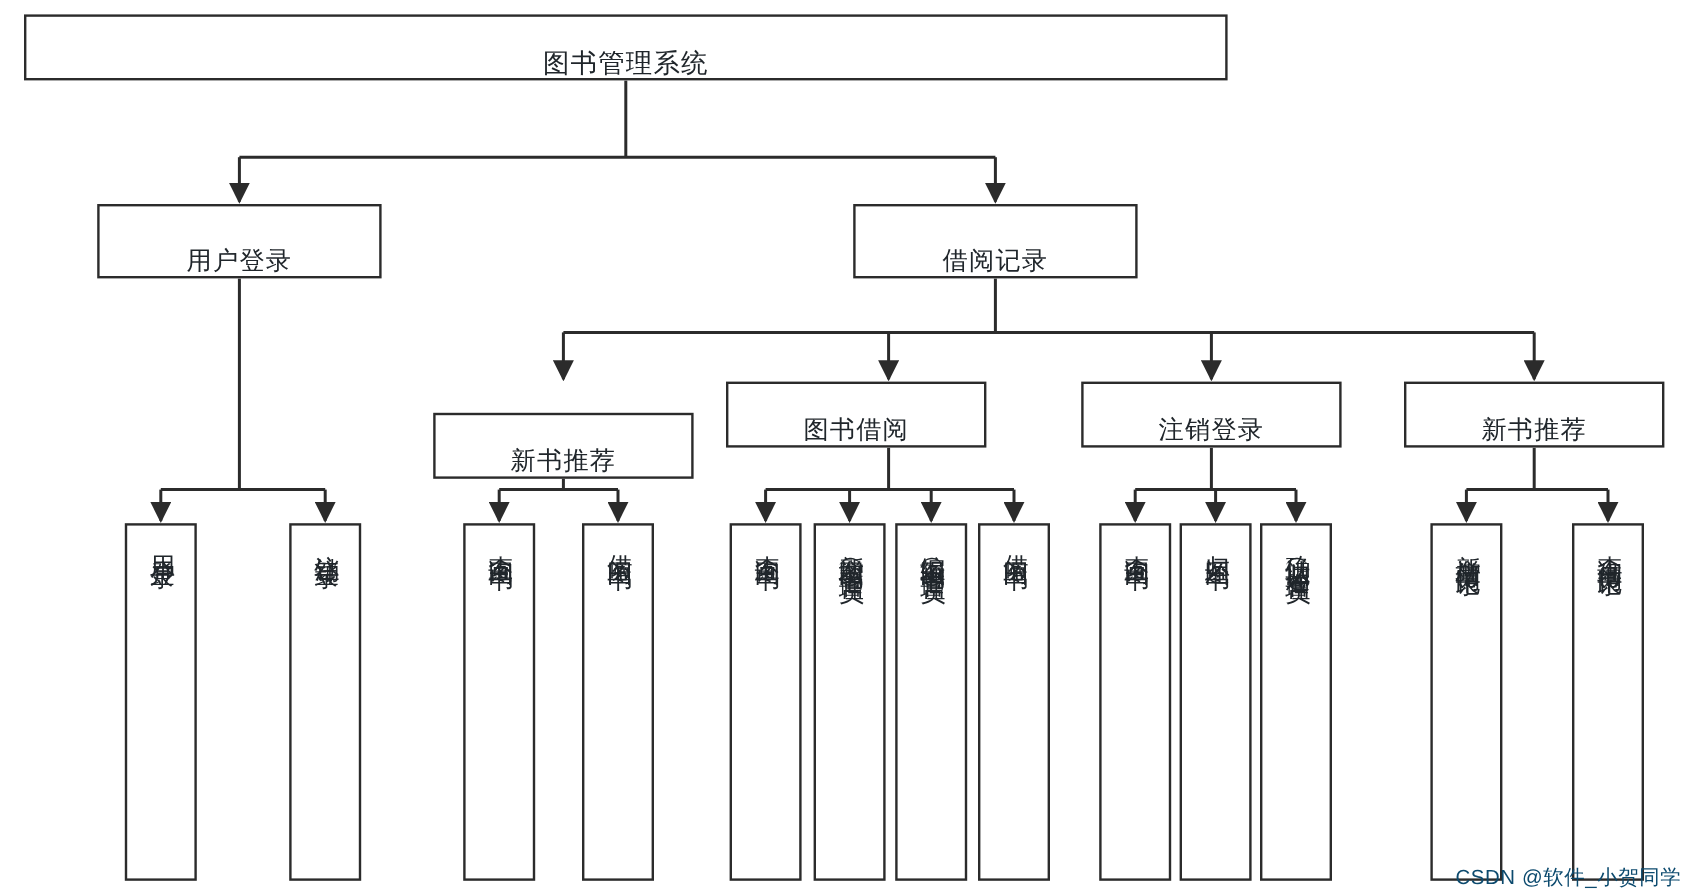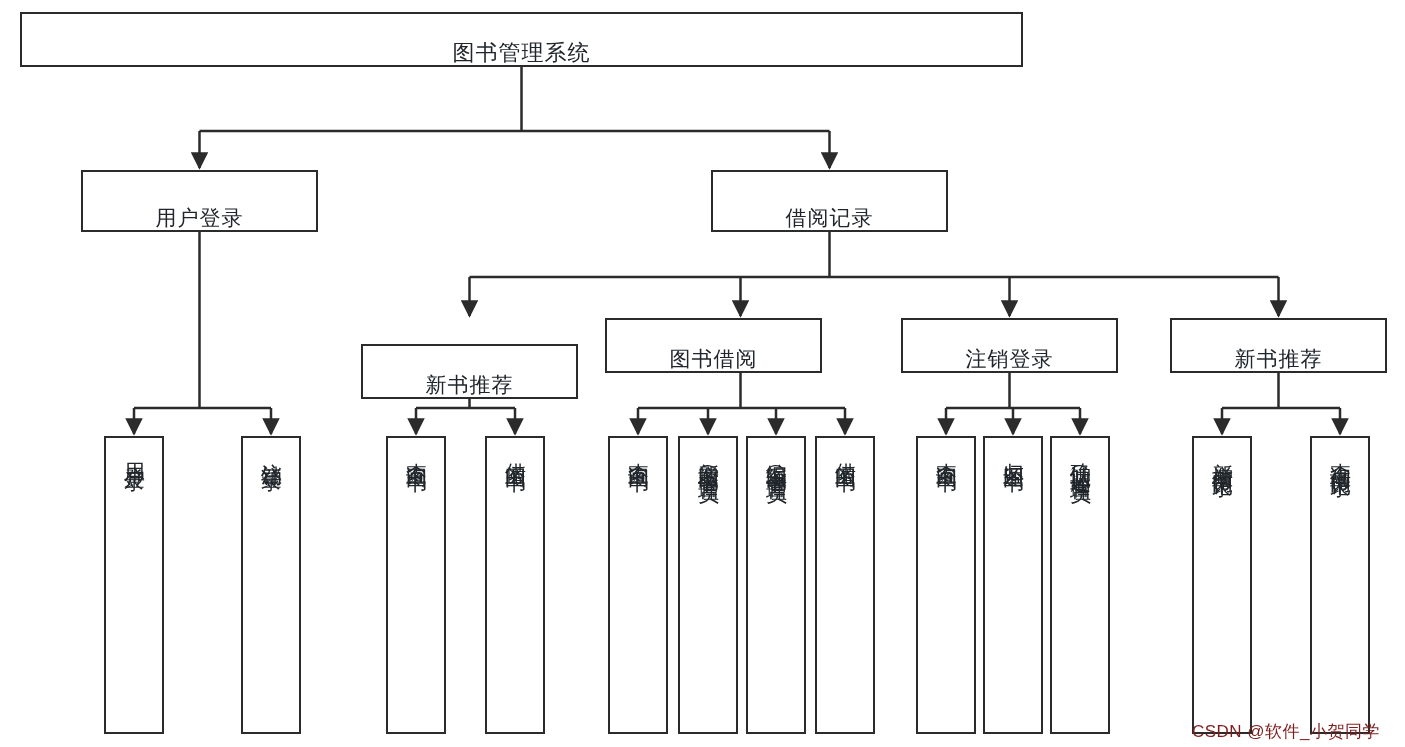--- a/index.html
+++ b/index.html
@@ -49,23 +49,23 @@
     writing-mode:vertical-rl;
     text-orientation:upright;
     font-size:21px;
     line-height:1.28;
     letter-spacing:3px;
     color:#20262b;
     white-space:nowrap;
   }
   .watermark{
     position:absolute;
-    right:25px;bottom:4px;
+    right:4px;bottom:4px;
     font-size:17px;
-    color:#7f1d1d;
+    color:#0c4a6e;
     letter-spacing:0.5px;
     white-space:nowrap;
     font-family:"Liberation Sans","DejaVu Sans",sans-serif;
   }
 </style>
 </head>
 <body>
 
 <div id="canvas">
   <svg class="edges" id="edges" viewBox="0 0 1405 747">

